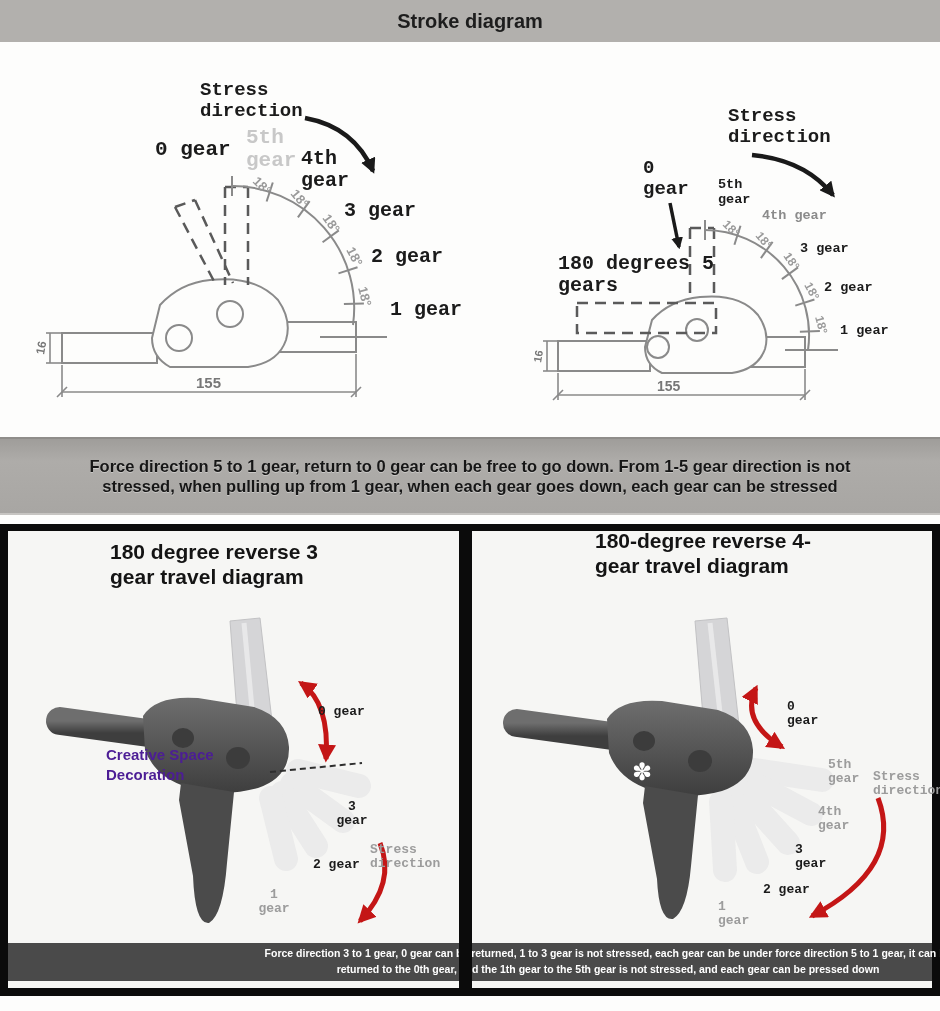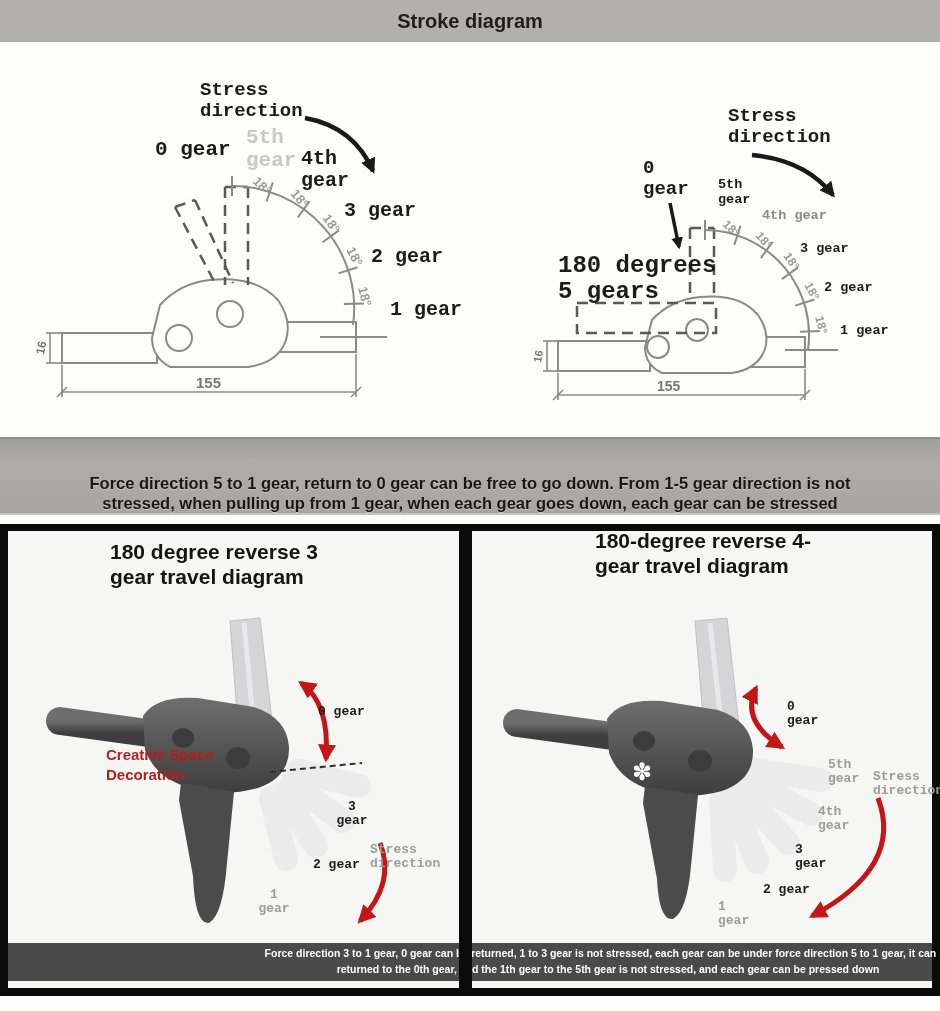--- a/index.html
+++ b/index.html
@@ -6,34 +6,34 @@
   .stage{position:relative;width:940px;height:1011px;background:#fdfdfc;overflow:hidden;
          font-family:"Liberation Sans",sans-serif;color:#1b1b1b;}
   .abs{position:absolute;}
   .ctr{text-align:center;}
   .hdr{left:0;top:0;width:940px;height:42px;background:#b2b0ad;
        display:flex;align-items:center;justify-content:center;
        font-size:20px;font-weight:bold;color:#1d1d1d;}
   .band{left:0;top:437px;width:940px;height:74px;
         background:linear-gradient(#9f9d9a,#aeaca9 30%,#a8a6a3);
         border-top:2px solid #8f8d8a;border-bottom:2px solid #c6c4c1;
-        display:flex;align-items:flex-end;justify-content:center;}
+        display:flex;align-items:center;justify-content:center;}
   .band-text{width:812px;font-size:16.5px;font-weight:bold;color:#161616;
              line-height:1.22;text-align:center;text-shadow:0 1px 0 rgba(255,255,255,.35);}
   .frame{left:0;top:524px;width:940px;height:472px;background:#0b0b0b;}
   .panel{background:#f6f6f4;z-index:1;}
   .divider{left:459px;top:531px;width:13px;height:457px;background:#0b0b0b;z-index:5;}
   .caption{left:8px;top:943px;width:924px;height:38px;background:#4a4a4a;z-index:3;}
   .caption-text{position:absolute;left:255px;top:3px;width:690px;font-size:10.5px;
                 font-weight:bold;color:#ffffff;line-height:1.5;text-align:center;}
   .ptitle{font-size:21px;font-weight:bold;color:#141414;line-height:1.18;z-index:2;}
   .lbl{font-weight:bold;color:#1b1b1b;line-height:1.1;font-family:Liberation Mono, monospace;}
   .gray{color:#9c9c9c;}
   .lightgray{color:#c8c8c8;}
-  .wmark{font-weight:bold;color:#b91c1c;line-height:1.35;z-index:2;}
+  .wmark{font-weight:bold;color:#4c1d95;line-height:1.35;z-index:2;}
   svg{position:absolute;overflow:visible;}
   .z2{z-index:2;}
 </style>
 </head>
 <body>
 
 <div class="stage">
 
   <div class="abs hdr">
     <span>Stroke diagram</span>
@@ -159,21 +159,21 @@
     <path d="M130,108 L139,152" stroke="#1a1a1a" stroke-width="3.5" fill="none" marker-end="url(#blkA)"></path>
   </svg>
 
   <div class="abs lbl" style="left:728px;top:106px;width:105px;font-size:19px;">Stress direction</div>
   <div class="abs lbl" style="left:643px;top:158px;width:48px;font-size:19px;">0 gear</div>
   <div class="abs lbl" style="left:718px;top:178px;width:40px;font-size:13.5px;">5th gear</div>
   <div class="abs lbl gray" style="left:762px;top:209px;font-size:13.5px;white-space:nowrap;color:#8b8b8b;">4th gear</div>
   <div class="abs lbl" style="left:800px;top:242px;font-size:13.5px;">3 gear</div>
   <div class="abs lbl" style="left:824px;top:281px;font-size:13.5px;">2 gear</div>
   <div class="abs lbl" style="left:840px;top:324px;font-size:13.5px;">1 gear</div>
-  <div class="abs lbl" style="left:558px;top:253px;width:160px;font-size:24px;">180 degrees 5 gears</div>
+  <div class="abs lbl" style="left:558px;top:253px;width:160px;font-size:20px;">180 degrees 5 gears</div>
 
   <div class="abs band">
     <div class="band-text">Force direction 5 to 1 gear, return to 0 gear can be free to go down. From 1-5 gear direction is not stressed, when pulling up from 1 gear, when each gear goes down, each gear can be stressed</div>
   </div>
 
   <div class="abs frame"></div>
   <div class="abs panel" style="left:8px;top:531px;width:451px;height:457px;"></div>
   <div class="abs panel" style="left:472px;top:531px;width:460px;height:457px;"></div>
 
   <div class="abs ptitle" style="left:110px;top:540px;width:250px;">180 degree reverse 3 gear travel diagram</div>

